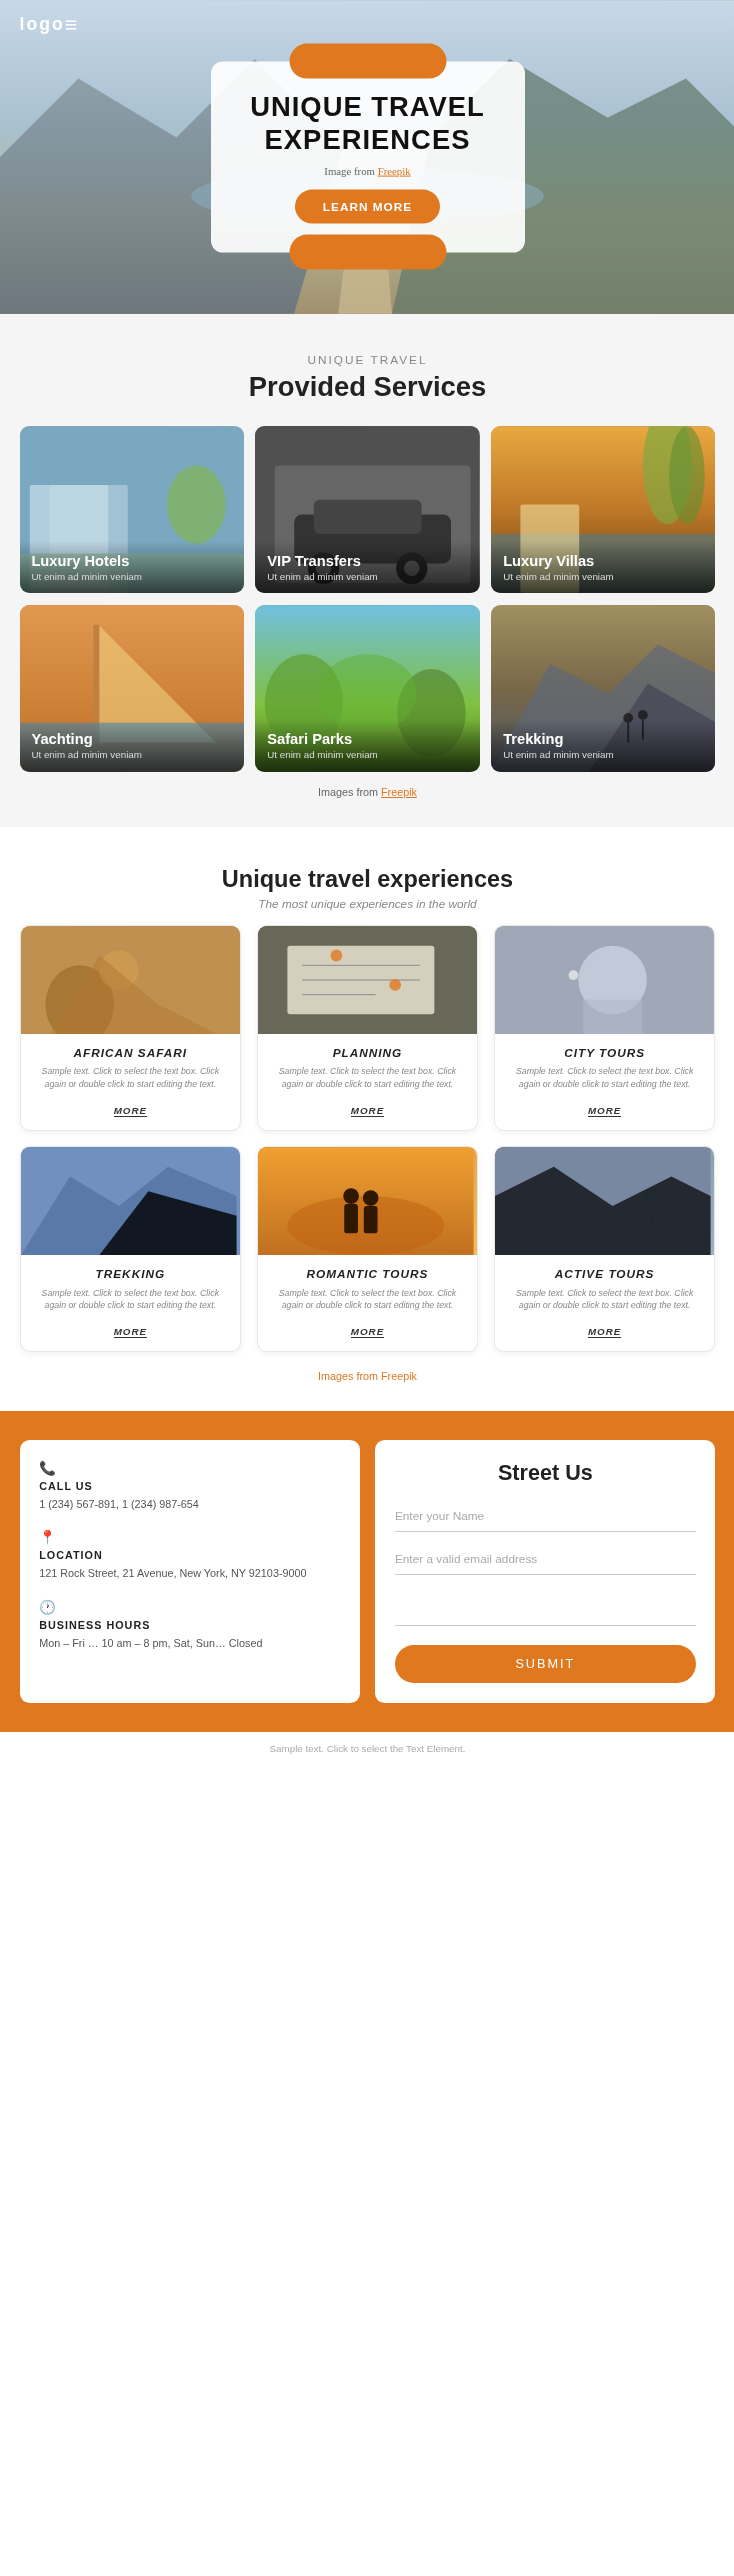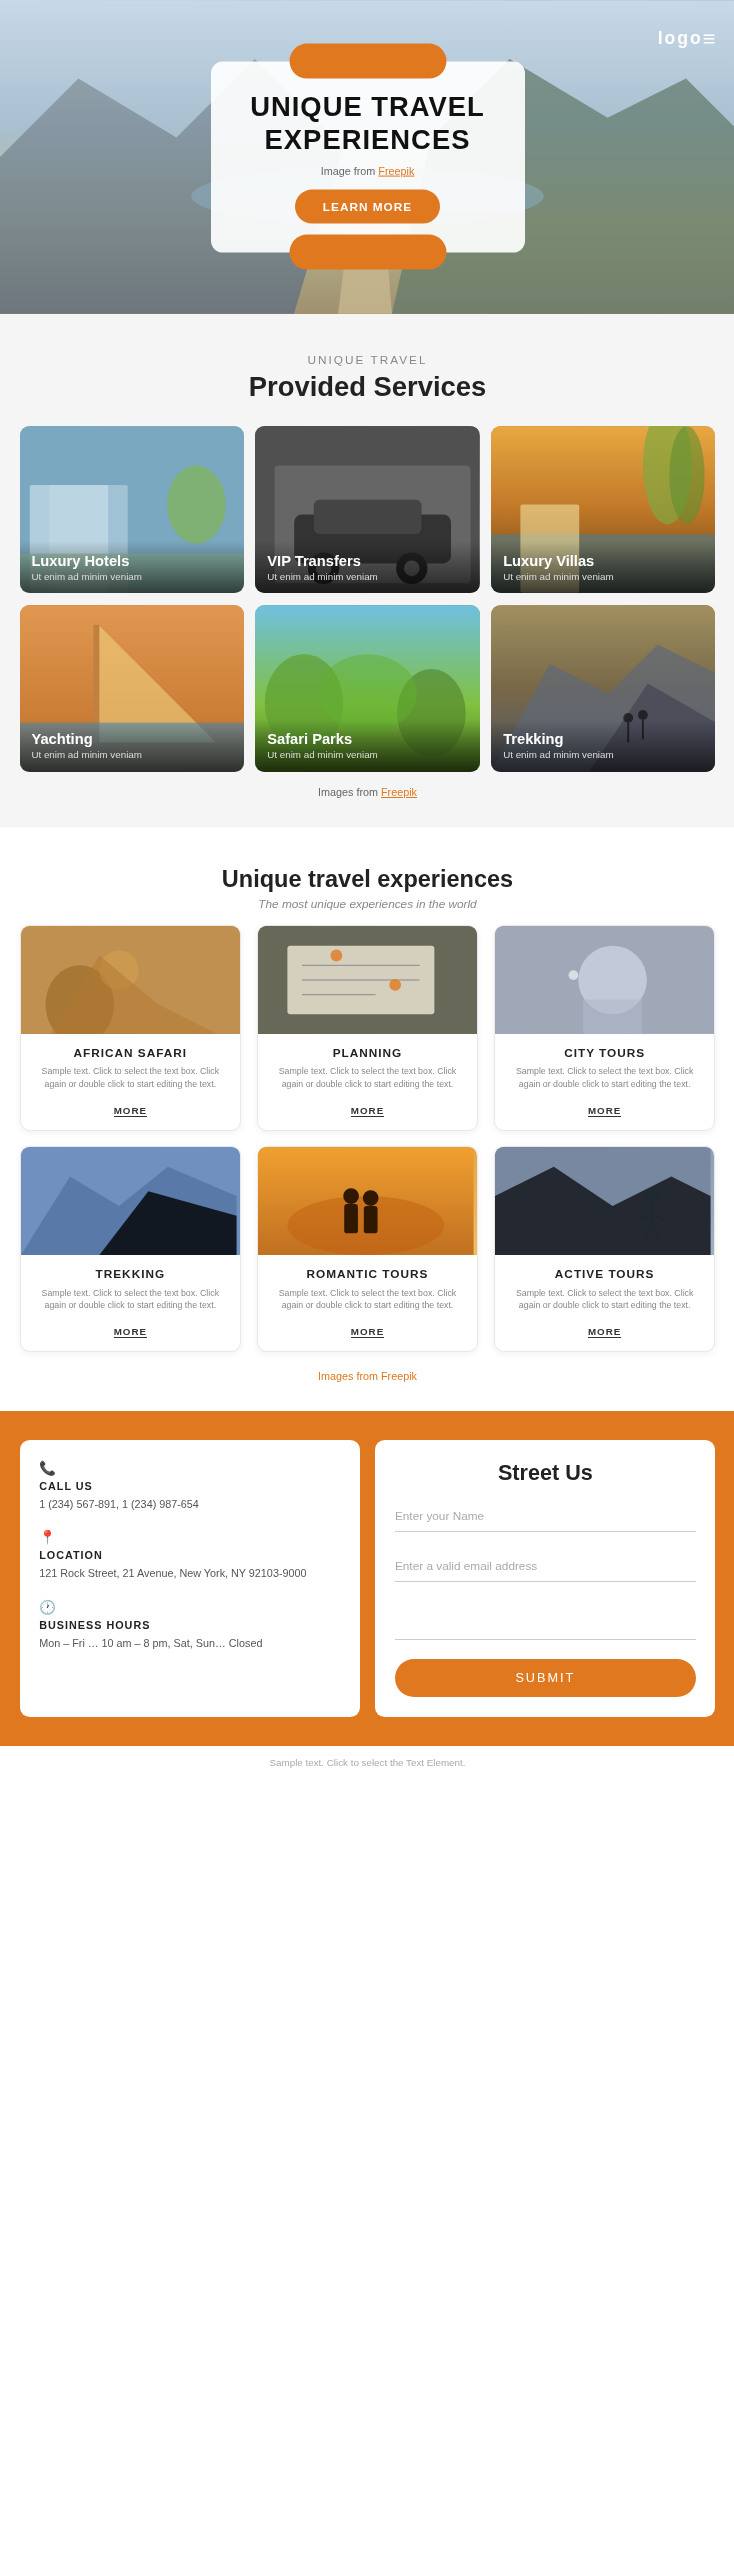--- a/index.html
+++ b/index.html
@@ -1,21 +1,21 @@
 <!DOCTYPE html>
 <html><head>
   <meta charset="utf-8">
   <style>
     * { margin: 0; padding: 0; box-sizing: border-box; }
     body { font-family: Arial, sans-serif; width: 735px; background: #fff; }
 
     
     .header {
-      display: flex; justify-content: flex-end; align-items: center;
-      padding: 11.8px 19.6px; position: absolute; top: 14px; left: 0; right: 0; z-index: 10;
+      display: flex; justify-content: flex-start; align-items: center;
+      padding: 11.8px 19.6px; position: absolute; top: 0; left: 0; right: 0; z-index: 10;
     }
     .logo { font-size: 17.6px; font-weight: bold; color: #fff; letter-spacing: 2px; }
     .menu-icon { color: #fff; font-size: 21.6px; cursor: pointer; }
 
     
     .hero {
       position: relative; height: 314px;
       background: linear-gradient(to bottom, #8ab4d4 0%, #6a9ec0 30%, #b8a878 70%, #7a6040 100%);
       overflow: hidden;
     }
@@ -33,21 +33,21 @@
       width: 157px; height: 35px; background: #e07820; border-radius: 17.6px;
     }
     .hero-orange-bar-bottom {
       position: absolute; bottom: -17.6px; left: 50%; transform: translateX(-50%);
       width: 157px; height: 35px; background: #e07820; border-radius: 17.6px;
     }
     .hero-title {
       font-size: 27.4px; font-weight: 900; text-transform: uppercase;
       letter-spacing: 1px; line-height: 1.2; margin-bottom: 7.8px; color: #111;
     }
-    .hero-freepik { font-size: 10.8px; color: #666; margin-bottom: 13.7px; }
+    .hero-freepik { font-size: 10.8px; color: #666; margin-bottom: 13.7px; font-family: Liberation Serif, serif; }
     .hero-freepik a { color: #e07820; }
     .hero-btn {
       display: inline-block; background: #e07820; color: #fff;
       padding: 9.8px 27.4px; border-radius: 23.5px; font-size: 11.8px;
       font-weight: bold; letter-spacing: 1px; cursor: pointer; border: none;
       text-transform: uppercase;
     }
 
     
     .services-section { background: #f5f5f5; padding: 39px 19.6px 29px; }
@@ -81,21 +81,21 @@
     .experiences-section { background: #fff; padding: 39px 19.6px 19.6px; }
     .experiences-subtitle { text-align: center; font-size: 23.5px; font-weight: 700; color: #222; margin-bottom: 3.9px; }
     .experiences-desc { text-align: center; font-size: 11.8px; color: #888; font-style: italic; margin-bottom: 14px; }
     .experiences-grid { display: grid; grid-template-columns: 1fr 1fr 1fr; gap: 15.7px; }
     .exp-card {
       border-radius: 9.8px; border: 1px solid #e8e8e8;
       overflow: hidden; background: #fff;
       box-shadow: 0 2px 7.8px rgba(0,0,0,0.06);
     }
     .exp-card-img { width: 100%; height: 108px; }
-    .exp-card-body { padding: 11.8px 9.8px; text-align: center; }
+    .exp-card-body { padding: 11.8px 9.8px; text-align: center; font-style: italic; }
     .exp-card-title { font-size: 11.8px; font-weight: 700; letter-spacing: 1px; text-transform: uppercase; margin-bottom: 5.9px; color: #222; }
     .exp-card-text { font-size: 8.8px; color: #888; line-height: 1.4; margin-bottom: 9.8px; }
     .exp-card-btn {
       display: inline-block; font-size: 9.8px; font-weight: 700;
       letter-spacing: 1px; color: #333; border-bottom: 1px solid #333;
       cursor: pointer; text-transform: uppercase; text-align: center;
     }
     .exp-card-img-african { background: linear-gradient(135deg, #d4a860 0%, #a87030 50%, #c09050 100%); }
     .exp-card-img-planning { background: linear-gradient(135deg, #484838 0%, #687858 40%, #888870 100%); }
     .exp-card-img-city { background: linear-gradient(135deg, #9090a8 0%, #b0b0c8 50%, #d0d0d8 100%); }
@@ -109,21 +109,21 @@
     .contact-grid { display: grid; grid-template-columns: 1fr 1fr; gap: 15.7px; }
     .contact-info { background: #fff; border-radius: 9.8px; padding: 19.6px; }
     .contact-info-item { margin-bottom: 17.6px; }
     .contact-info-icon { color: #e07820; font-size: 13.7px; margin-bottom: 3.9px; }
     .contact-info-label { font-size: 10.8px; font-weight: 700; letter-spacing: 1px; text-transform: uppercase; color: #222; margin-bottom: 3.9px; }
     .contact-info-text { font-size: 10.8px; color: #555; line-height: 1.5; }
     .contact-form { background: #fff; border-radius: 9.8px; padding: 19.6px; }
     .contact-form-title { font-size: 21.6px; font-weight: 700; text-align: center; margin-bottom: 15.7px; color: #222; }
     .contact-input {
       width: 100%; border: none; border-bottom: 1px solid #ccc;
-      padding: 7.8px 0; font-size: 11.8px; color: #333; margin-bottom: 19px;
+      padding: 7.8px 0; font-size: 11.8px; color: #333; margin-bottom: 12px;
       outline: none; background: transparent;
     }
     .contact-input::placeholder { color: #aaa; }
     .contact-textarea {
       width: 100%; border: none; border-bottom: 1px solid #ccc;
       padding: 7.8px 0; font-size: 11.8px; color: #333; margin-bottom: 15.7px;
       outline: none; background: transparent; height: 39px; resize: none;
     }
     .contact-submit {
       display: block; width: 100%; background: #e07820; color: #fff;

